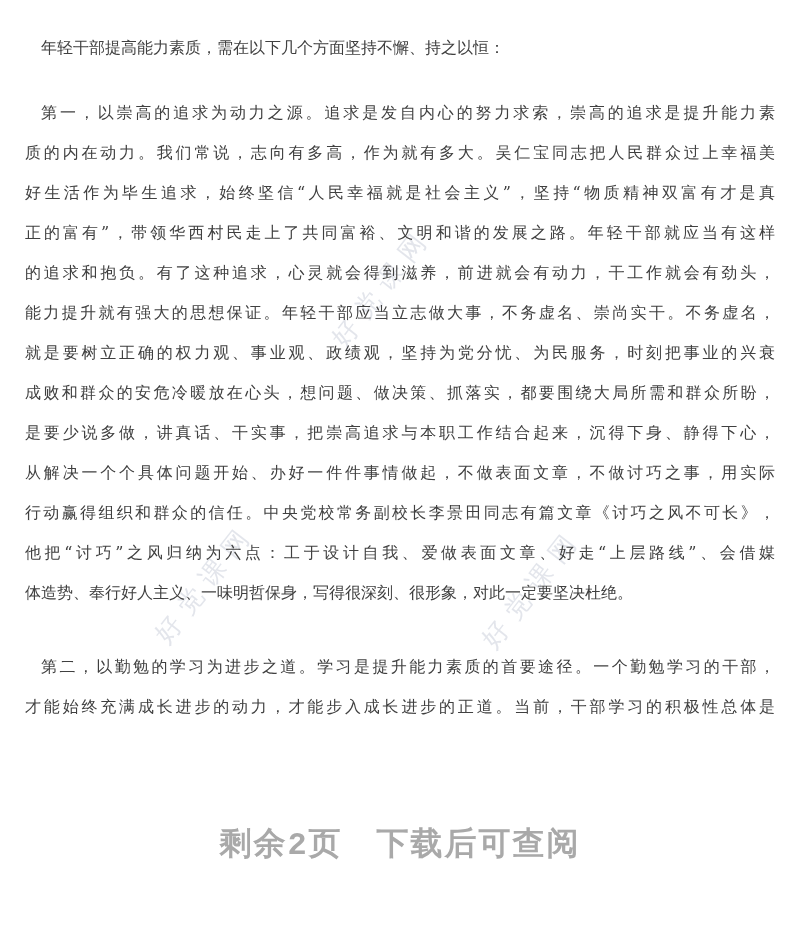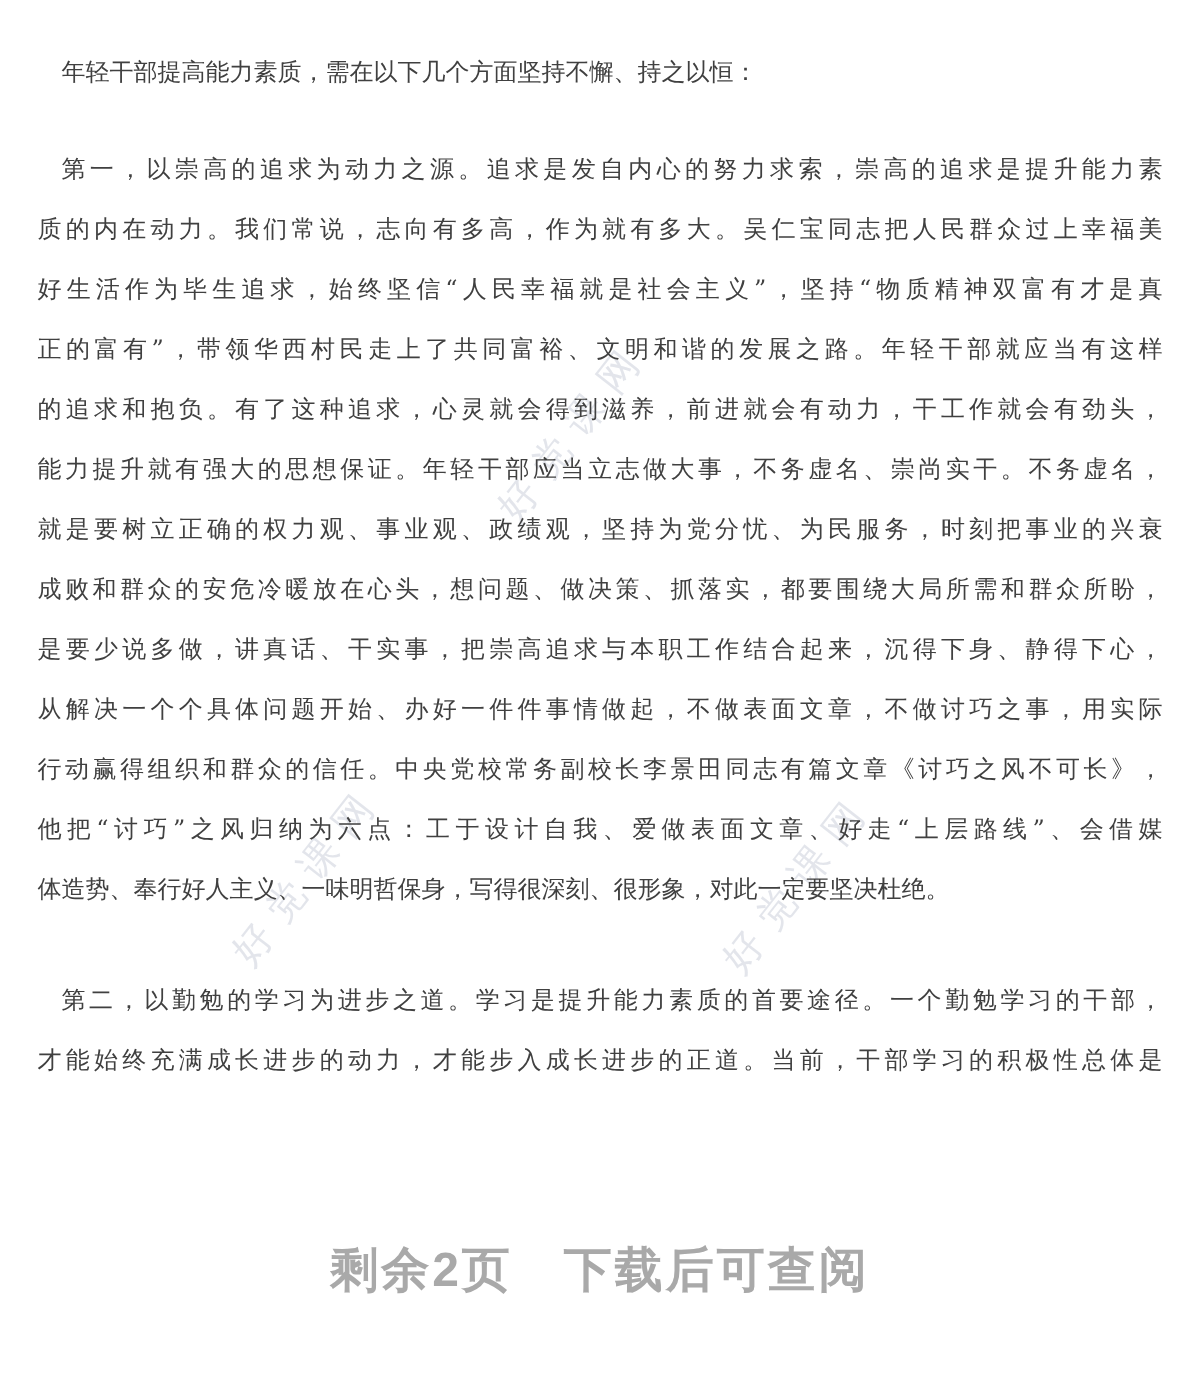--- a/index.html
+++ b/index.html
@@ -50,21 +50,21 @@
     text-align-last: justify;
   }
   .line.indent { text-indent: 16px; }
   .footer-notice {
     position: absolute;
     left: 0;
     right: 0;
     top: 824px;
     z-index: 1;
     text-align: center;
-    font-family: Liberation Sans, sans-serif;
+    font-family: Liberation Mono, monospace;
     font-weight: bold;
     font-size: 32px;
     line-height: 44px;
     letter-spacing: 2px;
   }
 </style>
 </head>
 <body>
 
 <div class="page">

